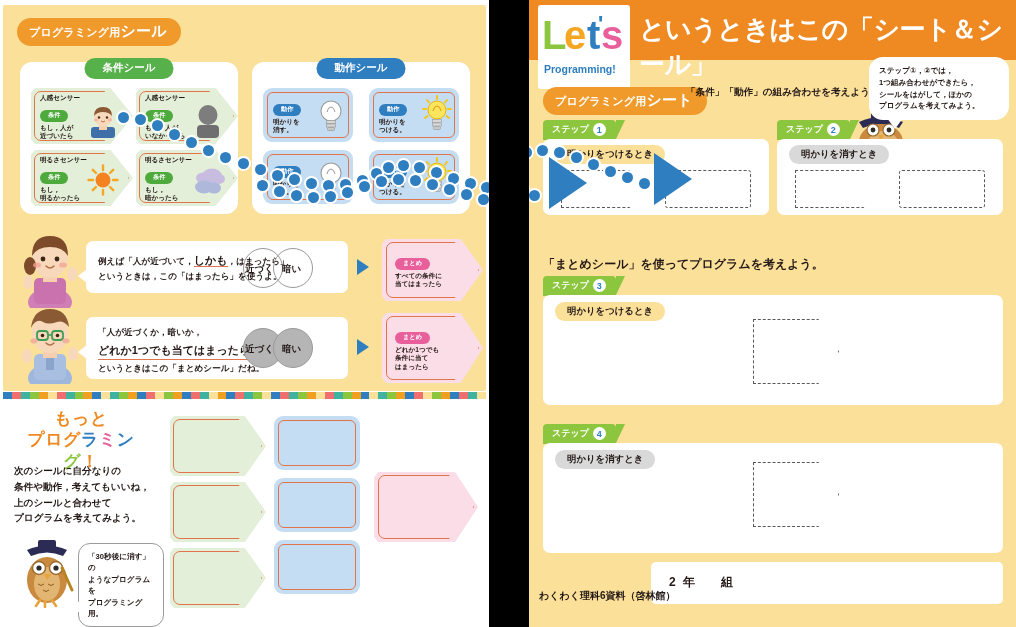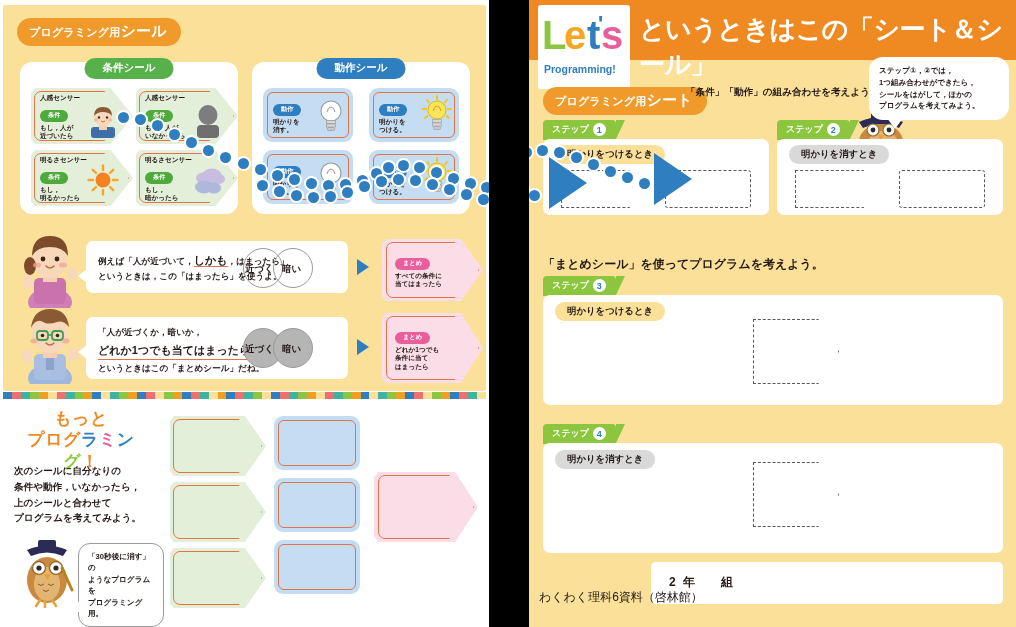--- a/index.html
+++ b/index.html
@@ -179,21 +179,21 @@
   .label-gray { background:#d9d9d9; }
   .slot-pent {
     position:absolute; border:1.3px dashed #595757; background:transparent;
     -webkit-clip-path: polygon(0 0,76% 0,100% 50%,76% 100%,0 100%);
     clip-path: polygon(0 0,76% 0,100% 50%,76% 100%,0 100%);
   }
   .slot-rect { position:absolute; border:1.3px dashed #595757; border-radius:3px; }
   .mid-note { position:absolute; font-size:12px; font-weight:bold; color:#231815; }
   .name-card { position:absolute; background:#fff; border-radius:5px; }
   .name-text { position:absolute; font-size:12px; font-weight:bold; color:#231815; letter-spacing:2px; }
-  .credit { position:absolute; font-size:12px; font-weight:normal; color:#231815; }
+  .credit { position:absolute; font-size:10px; font-weight:bold; color:#231815; }
   .owl-bubble-r {
     position:absolute; background:#fff; border-radius:14px;
     font-size:7.6px; font-weight:bold; color:#231815; line-height:1.55; padding:8px 10px;
   }
   .owl-bubble-r::after{
     content:""; position:absolute; left:18px; bottom:-9px;
     border-left:8px solid transparent; border-right:8px solid transparent;
     border-top:11px solid #fff;
   }
   .big-tri {
@@ -507,21 +507,21 @@
         <i style="width: 9px; background: rgb(251, 224, 154);"></i>
       </div>
 
     <div class="motto-card" style="left:14px;top:402px;width:134px;height:52px;"></div>
     <div class="motto-title" style="position:absolute;left:14px;top:408px;width:134px;">
       <span style="color:#ef8a22;">もっと</span><br>
       <span id="motto-l2"><span style="color: rgb(239, 138, 34);">プ</span><span style="color: rgb(239, 138, 34);">ロ</span><span style="color: rgb(239, 138, 34);">グ</span><span style="color: rgb(47, 126, 192);">ラ</span><span style="color: rgb(232, 95, 156);">ミ</span><span style="color: rgb(47, 126, 192);">ン</span><span style="color: rgb(140, 198, 63);">グ</span><span style="color: rgb(239, 138, 34);">！</span></span>
     </div>
     <div class="motto-body" style="left:14px;top:463px;width:160px;">
       <div>次のシールに自分なりの</div>
-      <div>条件や動作，いなかったら，</div>
+      <div>条件や動作，考えてもいいね，</div>
       <div>上のシールと合わせて</div>
       <div>プログラムを考えてみよう。</div>
     </div>
 
     <svg class="avatar" style="left:18px;top:538px;" width="58" height="70" viewBox="0 0 58 70">
       <ellipse cx="29" cy="42" rx="20" ry="23" fill="#c98a3f"></ellipse>
       <ellipse cx="29" cy="46" rx="13" ry="17" fill="#e2b573"></ellipse>
       <path d="M9 12 q20-9 40 0 l-4 6 q-16-7-32 0z" fill="#2b2b55"></path>
       <rect x="20" y="2" width="18" height="10" rx="2" fill="#2b2b55"></rect>
       <circle cx="21" cy="30" r="6.5" fill="#fff" stroke="#9a6a2a" stroke-width="1.4"></circle>

